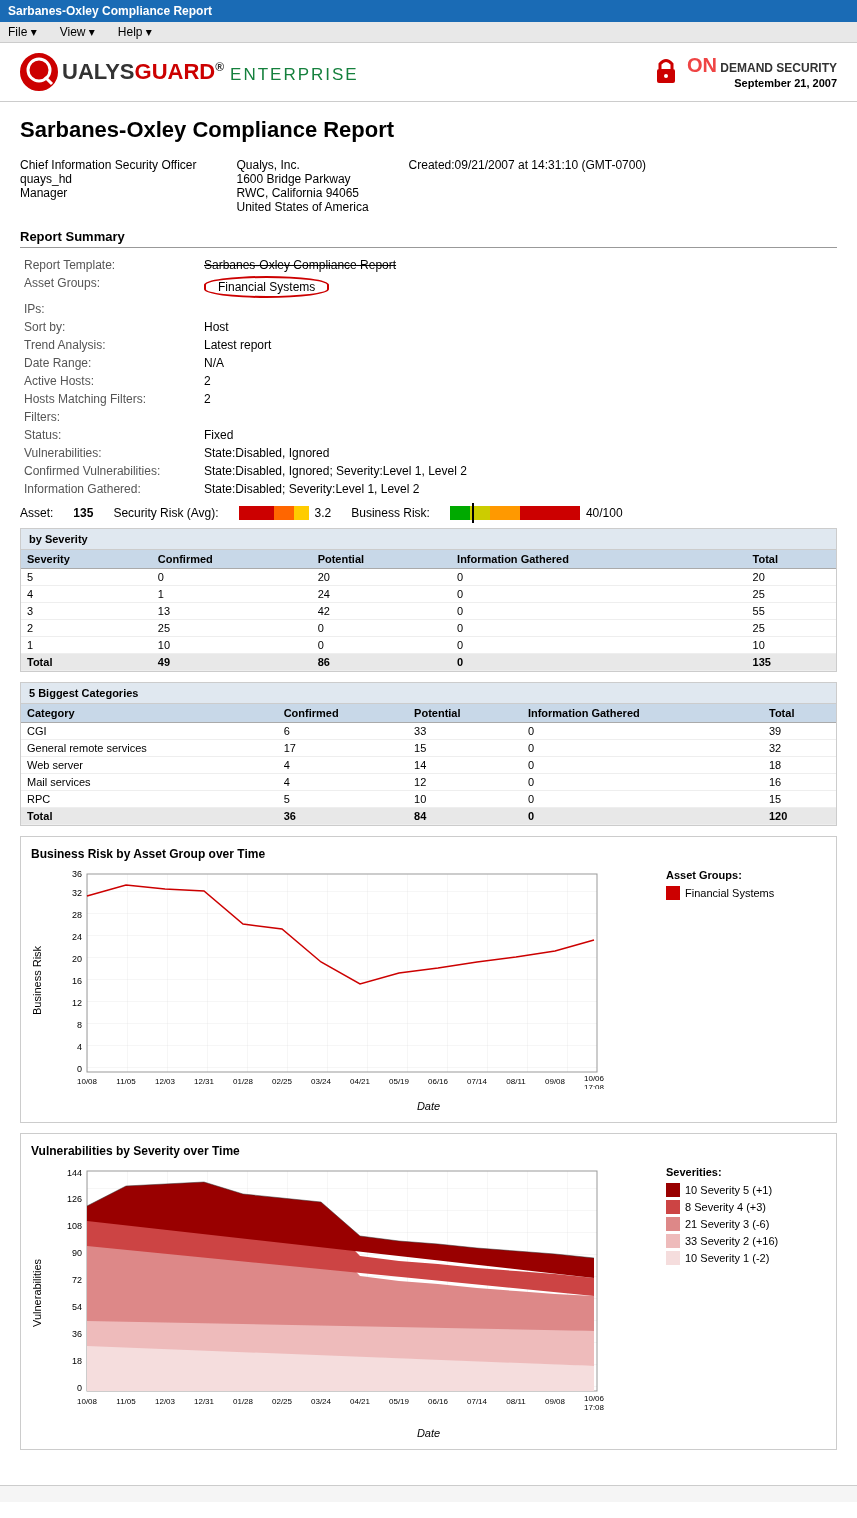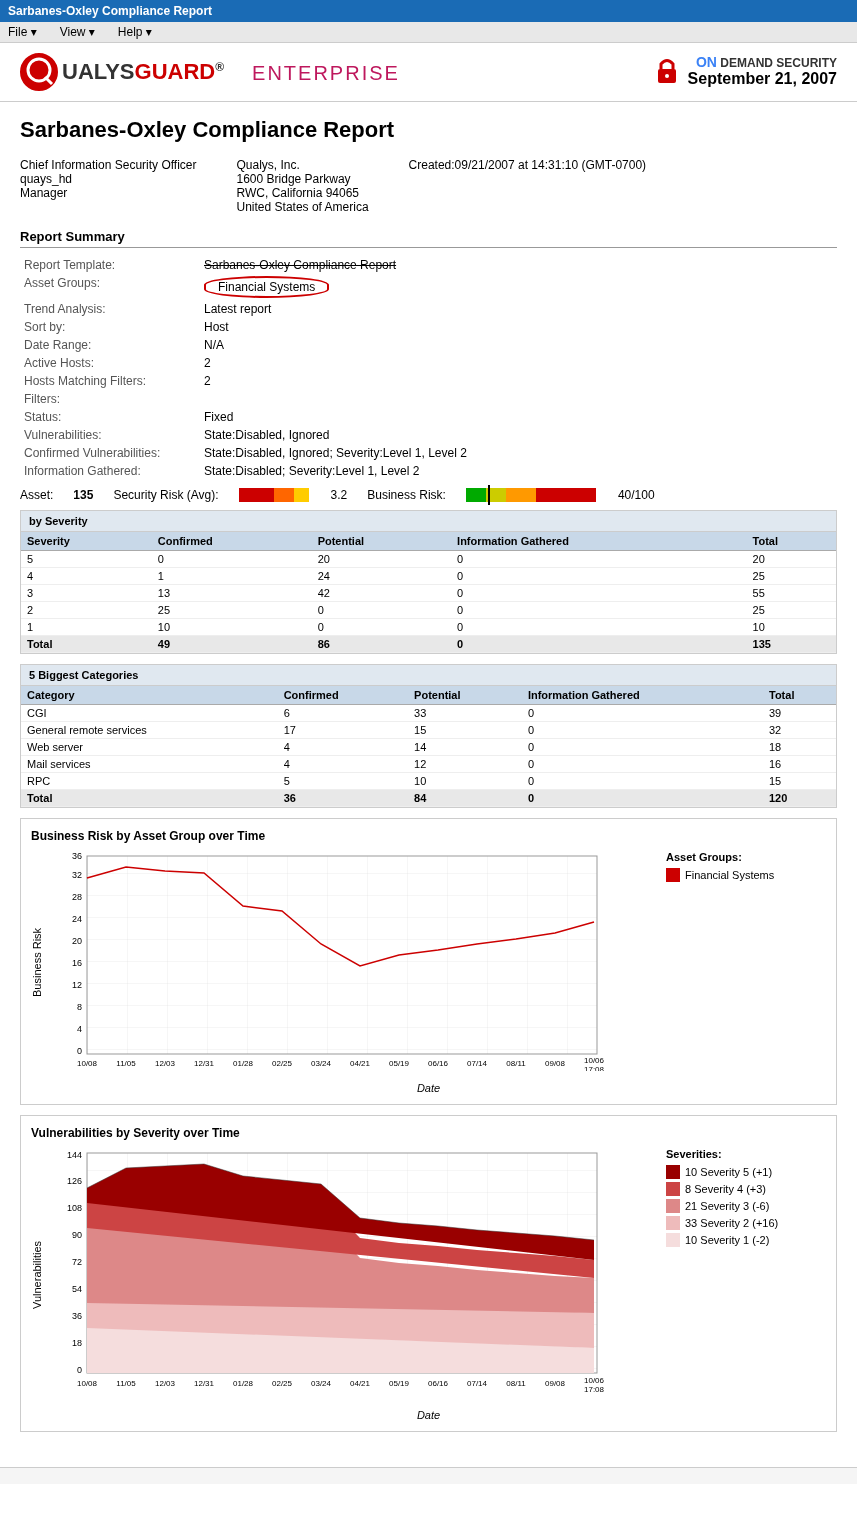--- a/index.html
+++ b/index.html
@@ -31,21 +31,21 @@
     .summary-table { width: 100%; border-collapse: collapse; font-size: 12px; }
     .summary-table td { padding: 2px 4px; vertical-align: top; }
     .summary-table td:first-child { width: 180px; color: #333; }
     .summary-table td:last-child { color: #000; }
 
     
     .financial-highlight { display: inline-block; border: 2px solid #cc0000; border-radius: 50% / 40%; padding: 2px 12px; color: #000; }
 
     
     .vuln-summary-row { display: flex; align-items: center; gap: 20px; margin: 8px 0; font-size: 12px; }
-    .risk-bar-container { display: flex; align-items: center; gap: 22px; text-align: center; }
+    .risk-bar-container { display: flex; align-items: center; gap: 6px; text-align: center; }
     .risk-bar { display: flex; height: 14px; }
     .risk-bar-red { background: #cc0000; width: 35px; height: 14px; }
     .risk-bar-orange { background: #ff6600; width: 20px; height: 14px; }
     .risk-bar-yellow { background: #ffcc00; width: 15px; height: 14px; }
     .business-risk-bar { display: flex; align-items: center; height: 14px; position: relative; width: 130px; }
     .br-green { background: #00aa00; height: 14px; width: 20px; }
     .br-yellow { background: #cccc00; height: 14px; width: 20px; }
     .br-orange { background: #ff9900; height: 14px; width: 30px; }
     .br-red { background: #cc0000; height: 14px; width: 60px; }
     .br-marker { position: absolute; left: 22px; top: -3px; width: 2px; height: 20px; background: #000; }
@@ -91,37 +91,37 @@
   <div id="logo-area">
     <div id="logo-q">
       <svg width="30" height="30" viewBox="0 0 30 30">
         <circle cx="15" cy="13" r="11" fill="none" stroke="white" stroke-width="3"></circle>
         <line x1="21" y1="20" x2="28" y2="27" stroke="white" stroke-width="3"></line>
       </svg>
     </div>
     <div id="logo-full">
       <div id="logo-row">
         <span style="font-size:22px;font-weight:bold;color:#333;">UALYS<span style="color:#cc0000;font-weight:bold;">GUARD</span><sup style="font-size:12px;">®</sup></span>
-        <span style="font-size:20px;color:#be185d;letter-spacing:2px;margin-left:22px;">ENTERPRISE</span>
+        <span style="font-size:17px;color:#15803d;letter-spacing:2px;margin-left:0;">ENTERPRISE</span>
       </div>
     </div>
   </div>
   <div id="on-demand">
     <div id="on-demand-badge">
       <svg width="30" height="36">
         <rect x="6" y="16" width="18" height="14" rx="2" fill="#cc0000"></rect>
         <path d="M9,16 L9,11 Q15,4 21,11 L21,16" fill="none" stroke="#cc0000" stroke-width="3"></path>
         <circle cx="15" cy="23" r="2" fill="white"></circle>
       </svg>
       <div>
         <div>
-          <span style="color:#3b82f6;font-weight:bold;font-size:14px;">ON</span>
+          <span style="color:#ef4444;font-weight:bold;font-size:20px;">ON</span>
           <span style="font-size:12px;font-weight:bold;color:#333;">DEMAND SECURITY</span>
         </div>
-        <div style="font-size:16px;font-weight:bold;color:#000;">September 21, 2007</div>
+        <div style="font-size:11px;font-weight:bold;color:#000;">September 21, 2007</div>
       </div>
     </div>
   </div>
 </div>
 
 <div id="content">
 
   <h1 class="report-title">Sarbanes-Oxley Compliance Report</h1>
 
   <div style="display:flex; gap:40px; margin-bottom:15px; font-size:12px;">
@@ -146,26 +146,30 @@
     <tbody id="summary-tbody">
         <tr>
           <td style="color: rgb(85, 85, 85); width: 180px; vertical-align: top;">Report Template:</td>
           <td><span class="strikethrough">Sarbanes-Oxley Compliance Report</span></td>
         </tr>
         <tr>
           <td style="color: rgb(85, 85, 85); width: 180px; vertical-align: top;">Asset Groups:</td>
           <td><span class="financial-highlight">Financial Systems</span></td>
         </tr>
         <tr>
+          <td style="color: rgb(85, 85, 85); width: 180px; vertical-align: top;">IPs:</td>
+          <td></td>
+        </tr>
+        <tr>
+          <td style="color: rgb(85, 85, 85); width: 180px; vertical-align: top;">Sort by:</td>
+          <td>Host</td>
+        </tr>
+        <tr>
           <td style="color: rgb(85, 85, 85); width: 180px; vertical-align: top;">Trend Analysis:</td>
           <td>Latest report</td>
-        </tr>
-        <tr>
-          <td style="color: rgb(85, 85, 85); width: 180px; vertical-align: top;">Sort by:</td>
-          <td>Host</td>
         </tr>
         <tr>
           <td style="color: rgb(85, 85, 85); width: 180px; vertical-align: top;">Date Range:</td>
           <td>N/A</td>
         </tr>
         <tr>
           <td style="color: rgb(85, 85, 85); width: 180px; vertical-align: top;">Active Hosts:</td>
           <td>2</td>
         </tr>
         <tr>

